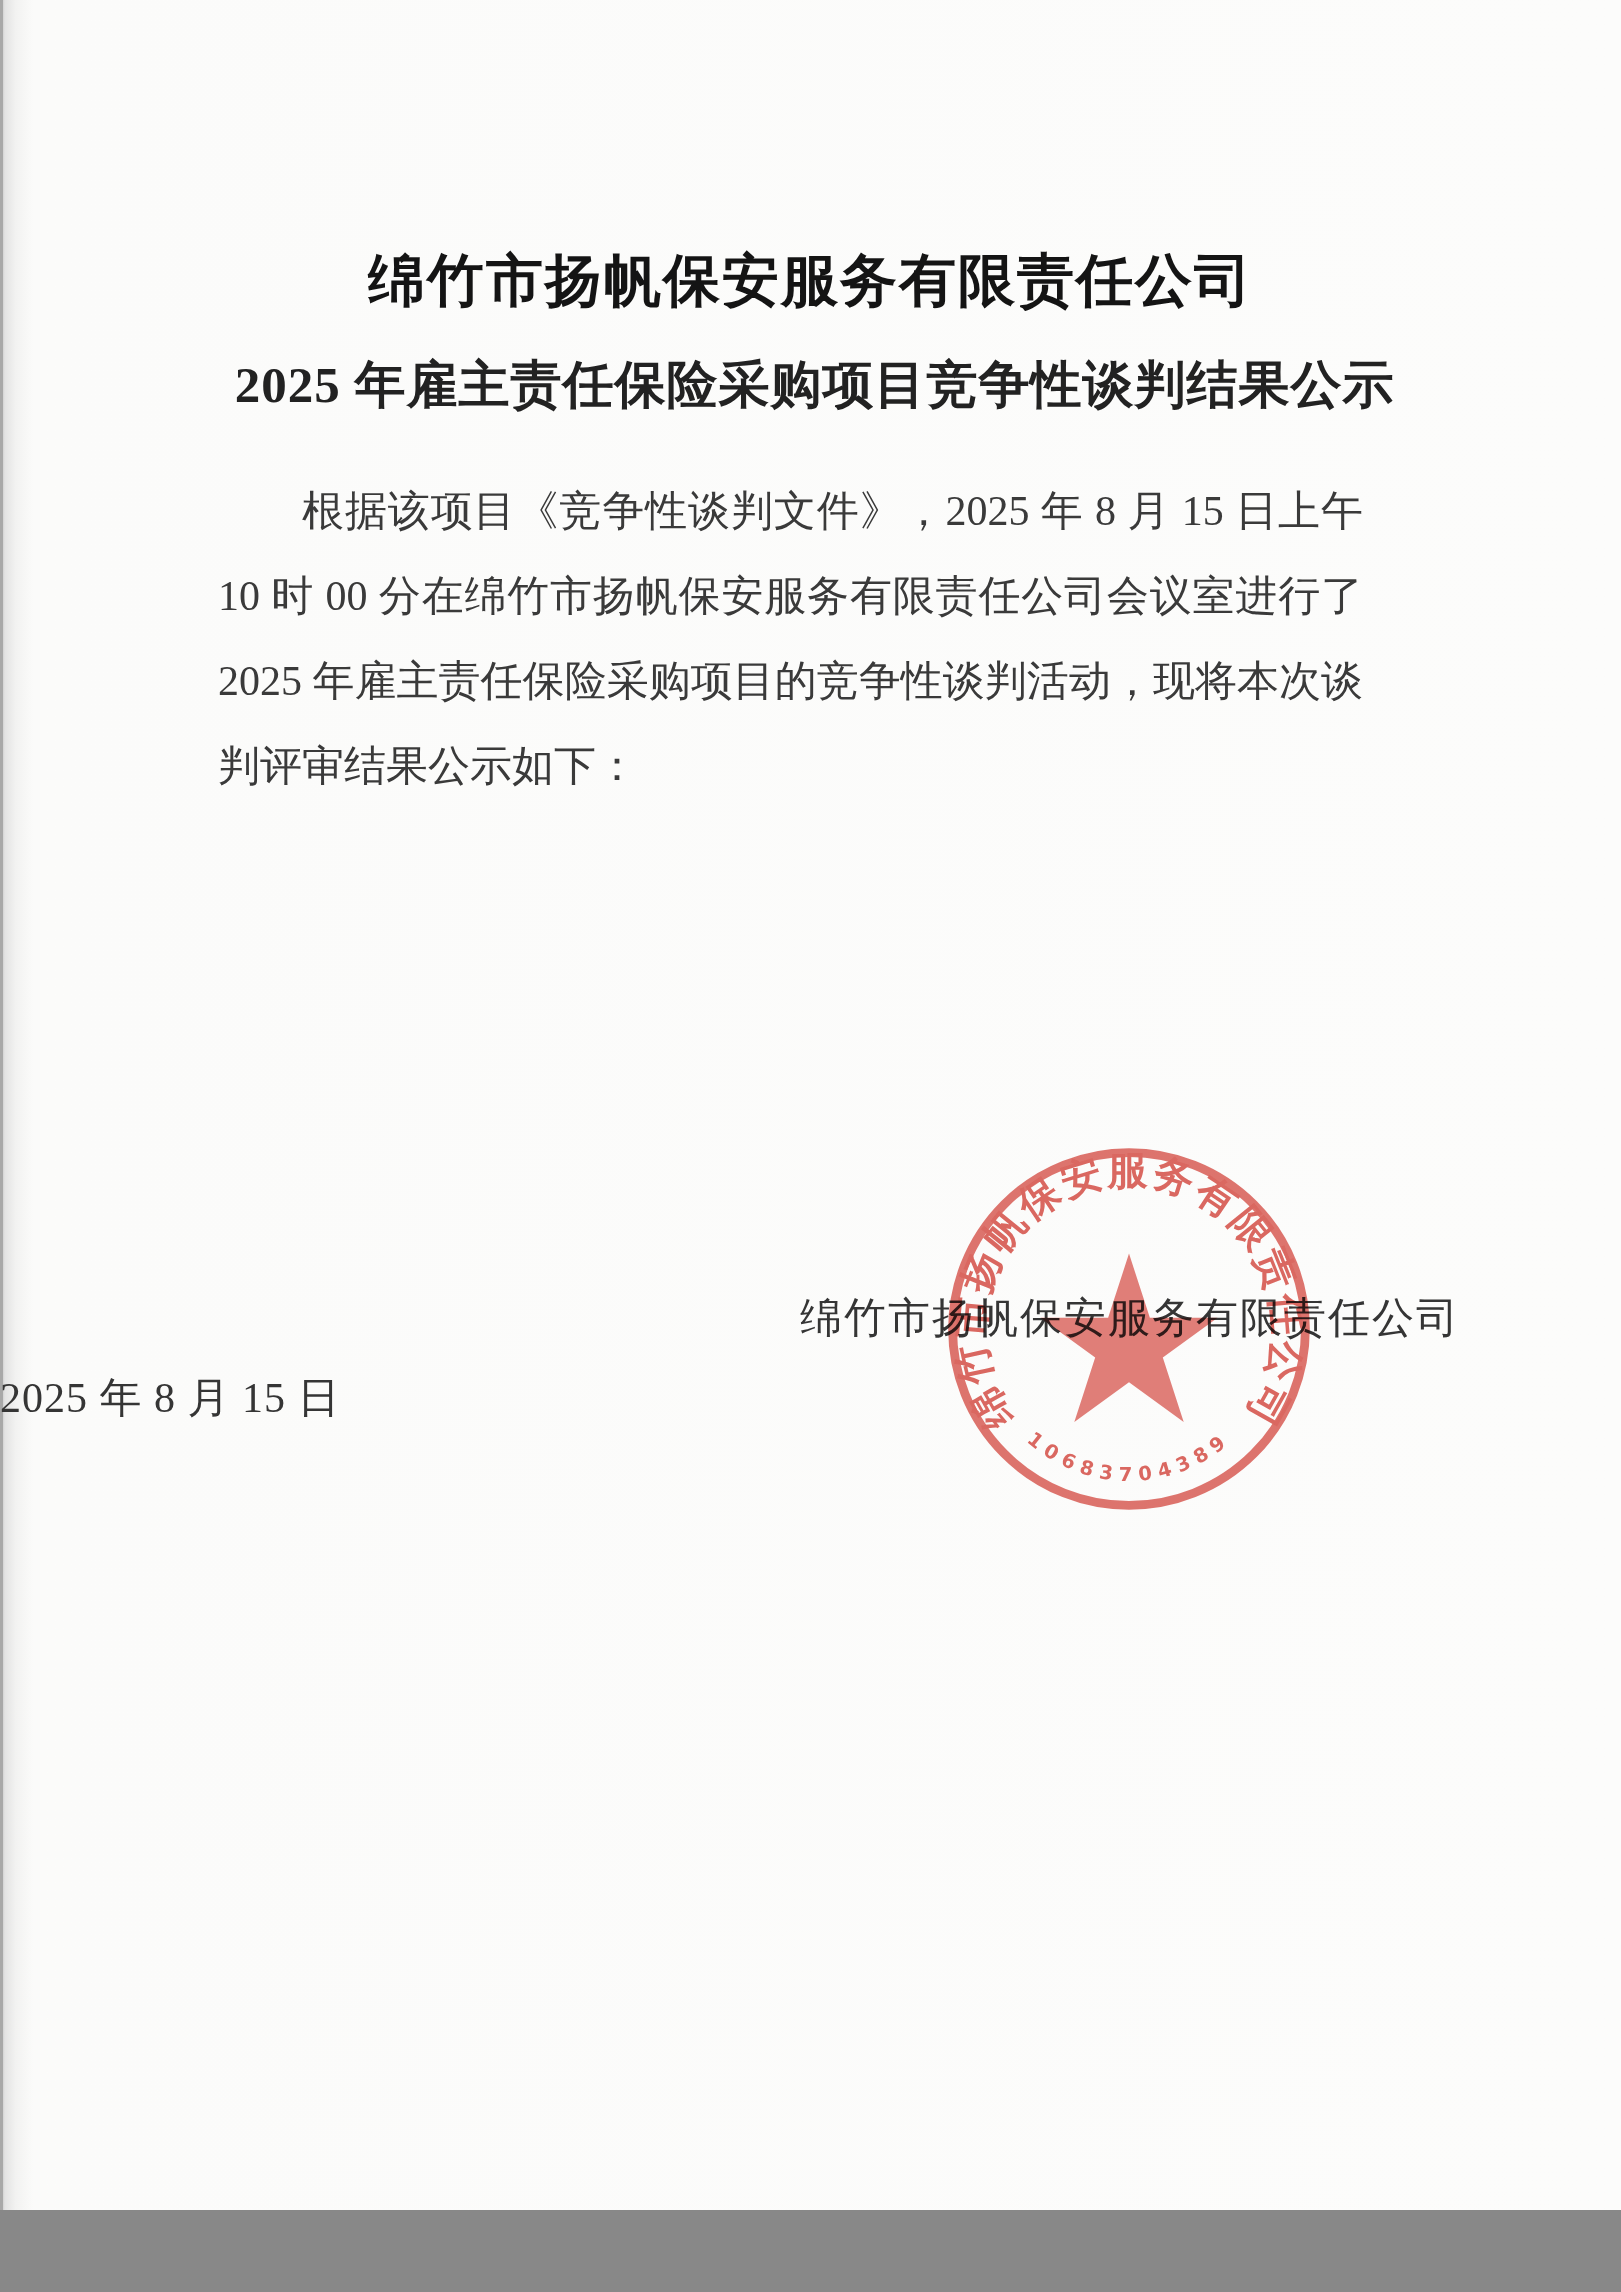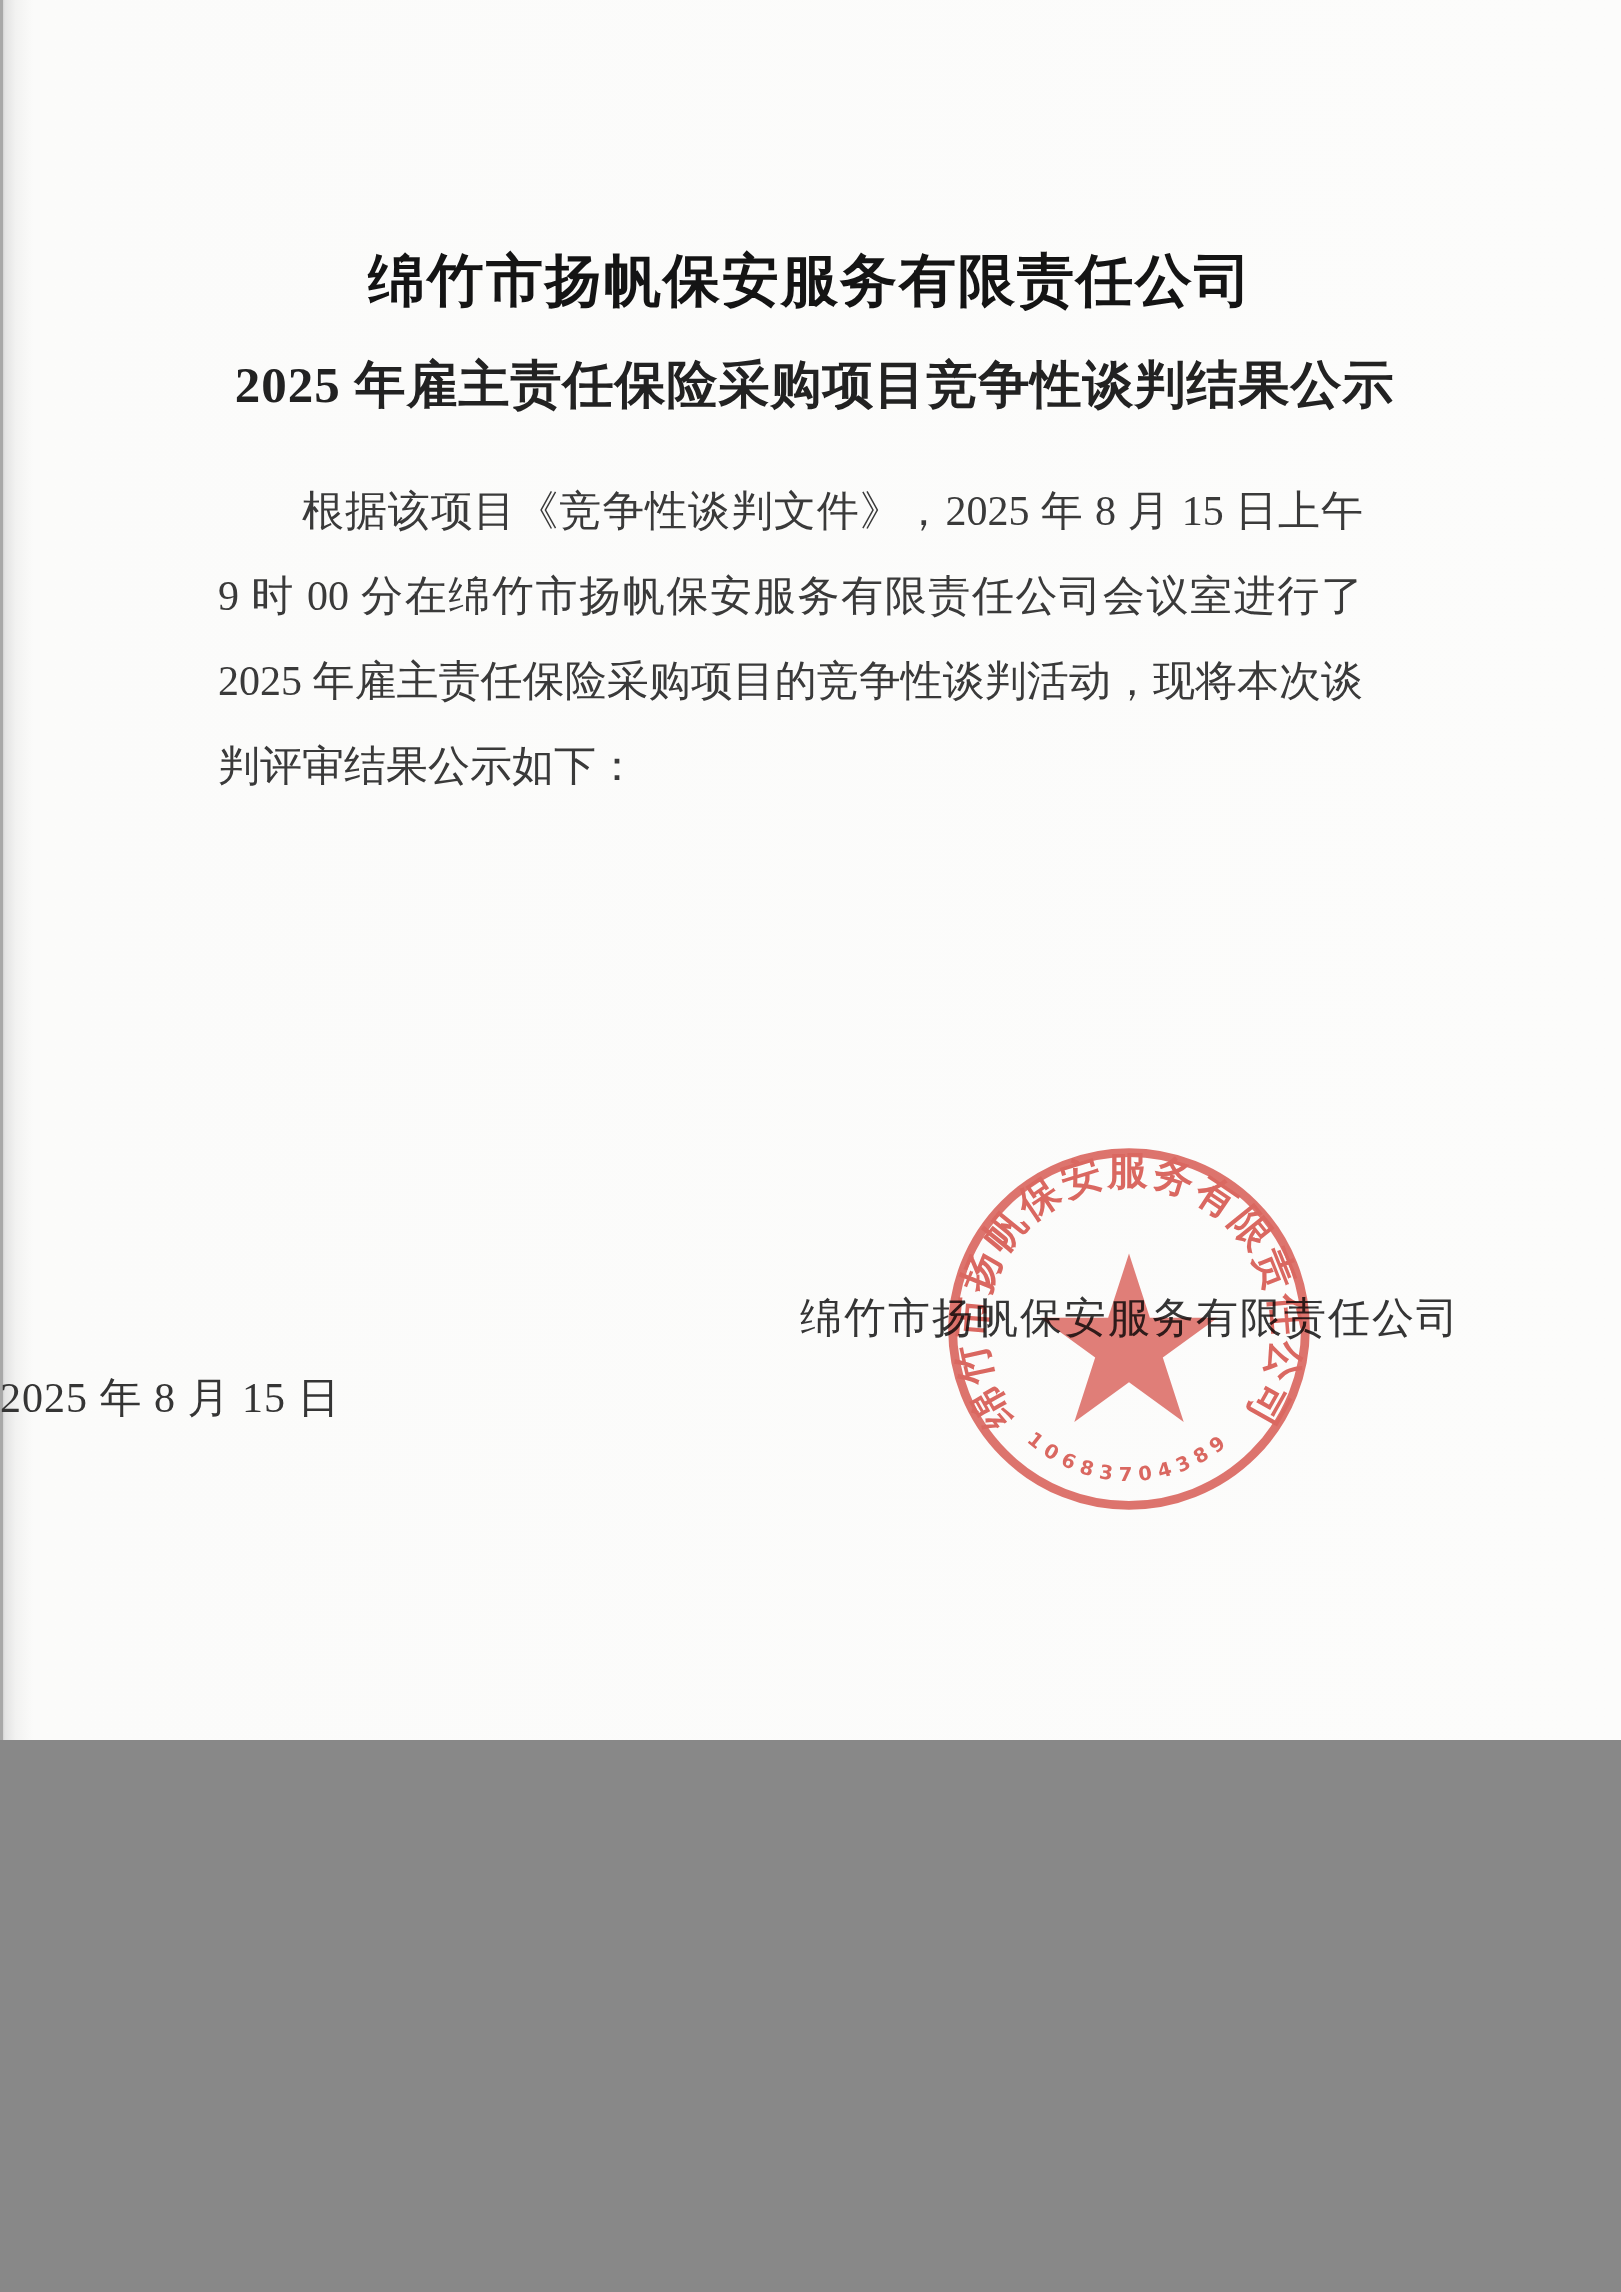--- a/index.html
+++ b/index.html
@@ -1,19 +1,19 @@
 <!DOCTYPE html>
 <html><head>
 <meta charset="utf-8">
 <style>
   html, body { margin: 0; padding: 0; background: #888; }
   .page {
     position: relative;
     width: 1621px;
-    height: 1740px;
+    height: 2210px;
     margin: 0 auto;
     background: linear-gradient(to right, #b9b9b9 0px, #e3e3e3 4.9px, #f2f2f1 15.7px, #fbfbfa 33px, #fcfcfb 100%);
     overflow: hidden;
     font-family: "Liberation Serif", serif;
     color: #2e2e2e;
   }
   .scan-edge {
     position: absolute; left: 0; top: 0; width: 2.9px; height: 100%;
     background: #a8a8a8;
   }
@@ -69,21 +69,21 @@
 
 <div class="page">
 
   <div class="scan-edge"></div>
 
   <h1 class="title">绵竹市扬帆保安服务有限责任公司</h1>
 
   <h2 class="subtitle">2025 年雇主责任保险采购项目竞争性谈判结果公示</h2>
 
   <div class="body-text">
-    <p><span>根据该项目《竞争性谈判文件》，2025 年 8 月 15 日上午 9 时 00 分在绵竹市扬帆保安服务有限责任公司会议室进行了 2025 年雇主责任保险采购项目的竞争性谈判活动，现将本次谈判评审结果公示如下：</span></p>
+    <p><span>根据该项目《竞争性谈判文件》，2025 年 8 月 15 日上午 10 时 00 分在绵竹市扬帆保安服务有限责任公司会议室进行了 2025 年雇主责任保险采购项目的竞争性谈判活动，现将本次谈判评审结果公示如下：</span></p>
   </div>
 
   <div class="signature">绵竹市扬帆保安服务有限责任公司</div>
 
   <div class="sig-date">2025 年 8 月 15 日</div>
 
   <svg class="stamp" viewBox="-200 -200 400 400" xmlns="http://www.w3.org/2000/svg">
     <circle r="180" fill="none" stroke="#d9544c" stroke-width="9" opacity="0.92"></circle>
     <path id="sealTextPath" d="M -116 92 A 148 148 0 1 1 116 92" fill="none"></path>
     <path id="sealSerialPath" d="M -97 121 A 155 155 0 0 0 97 121" fill="none"></path>

